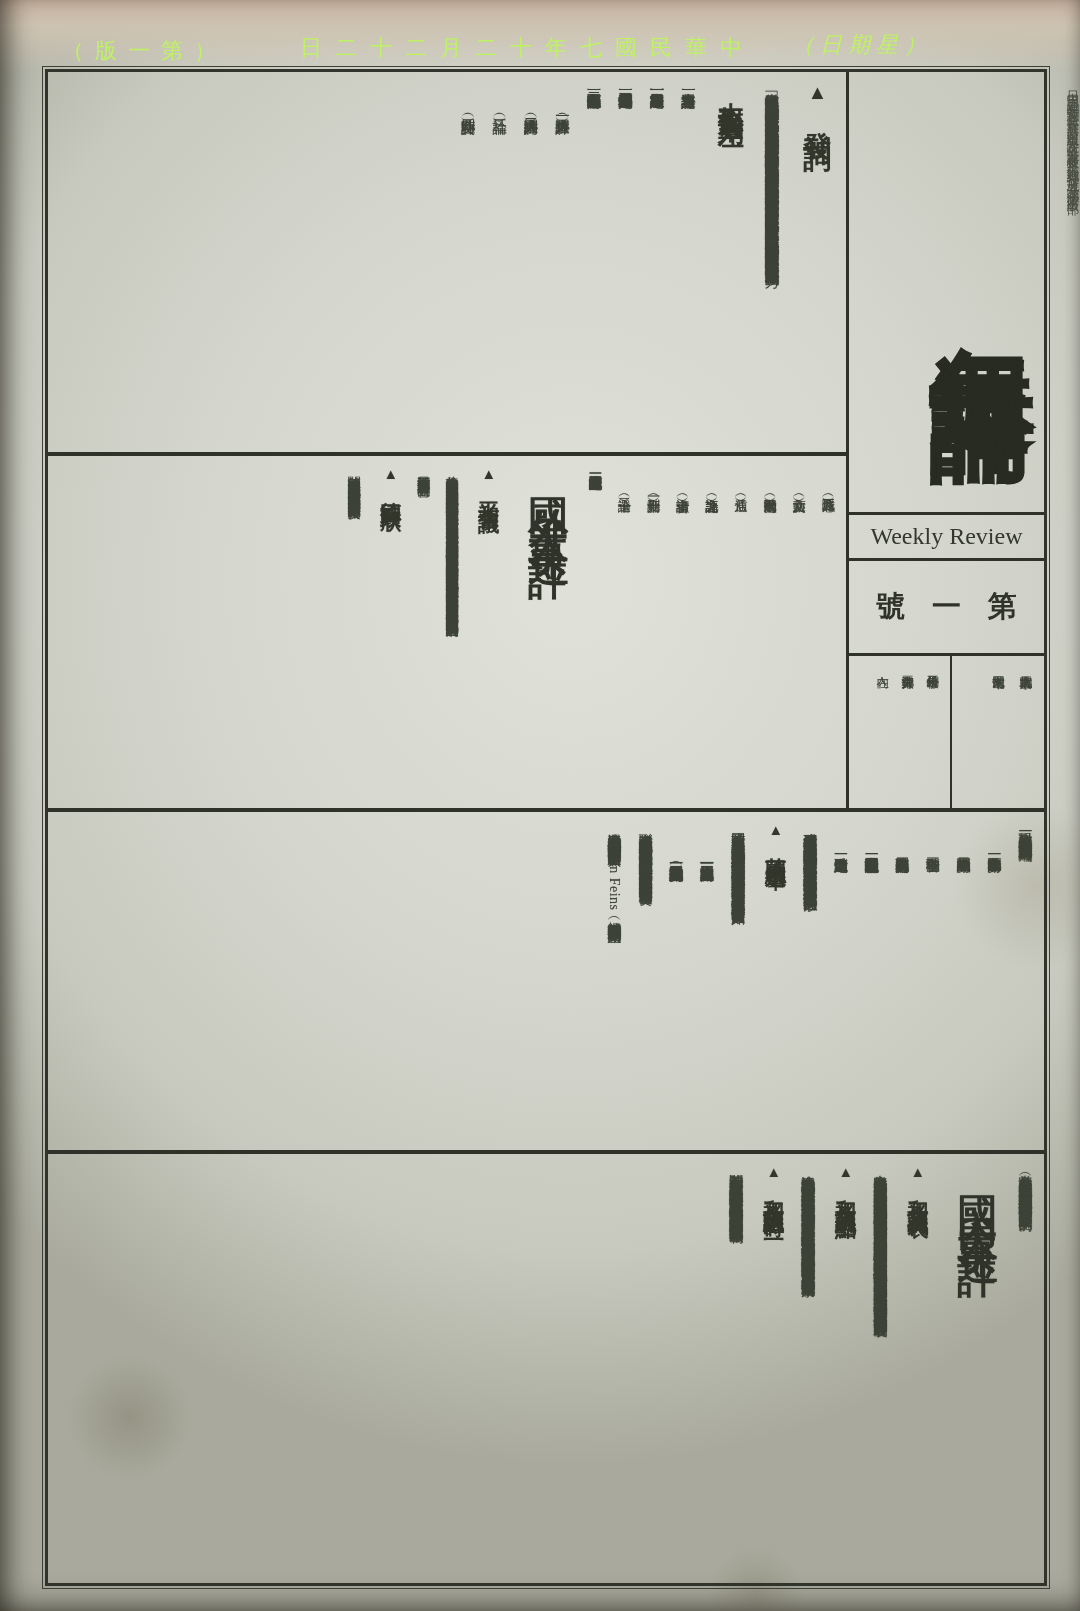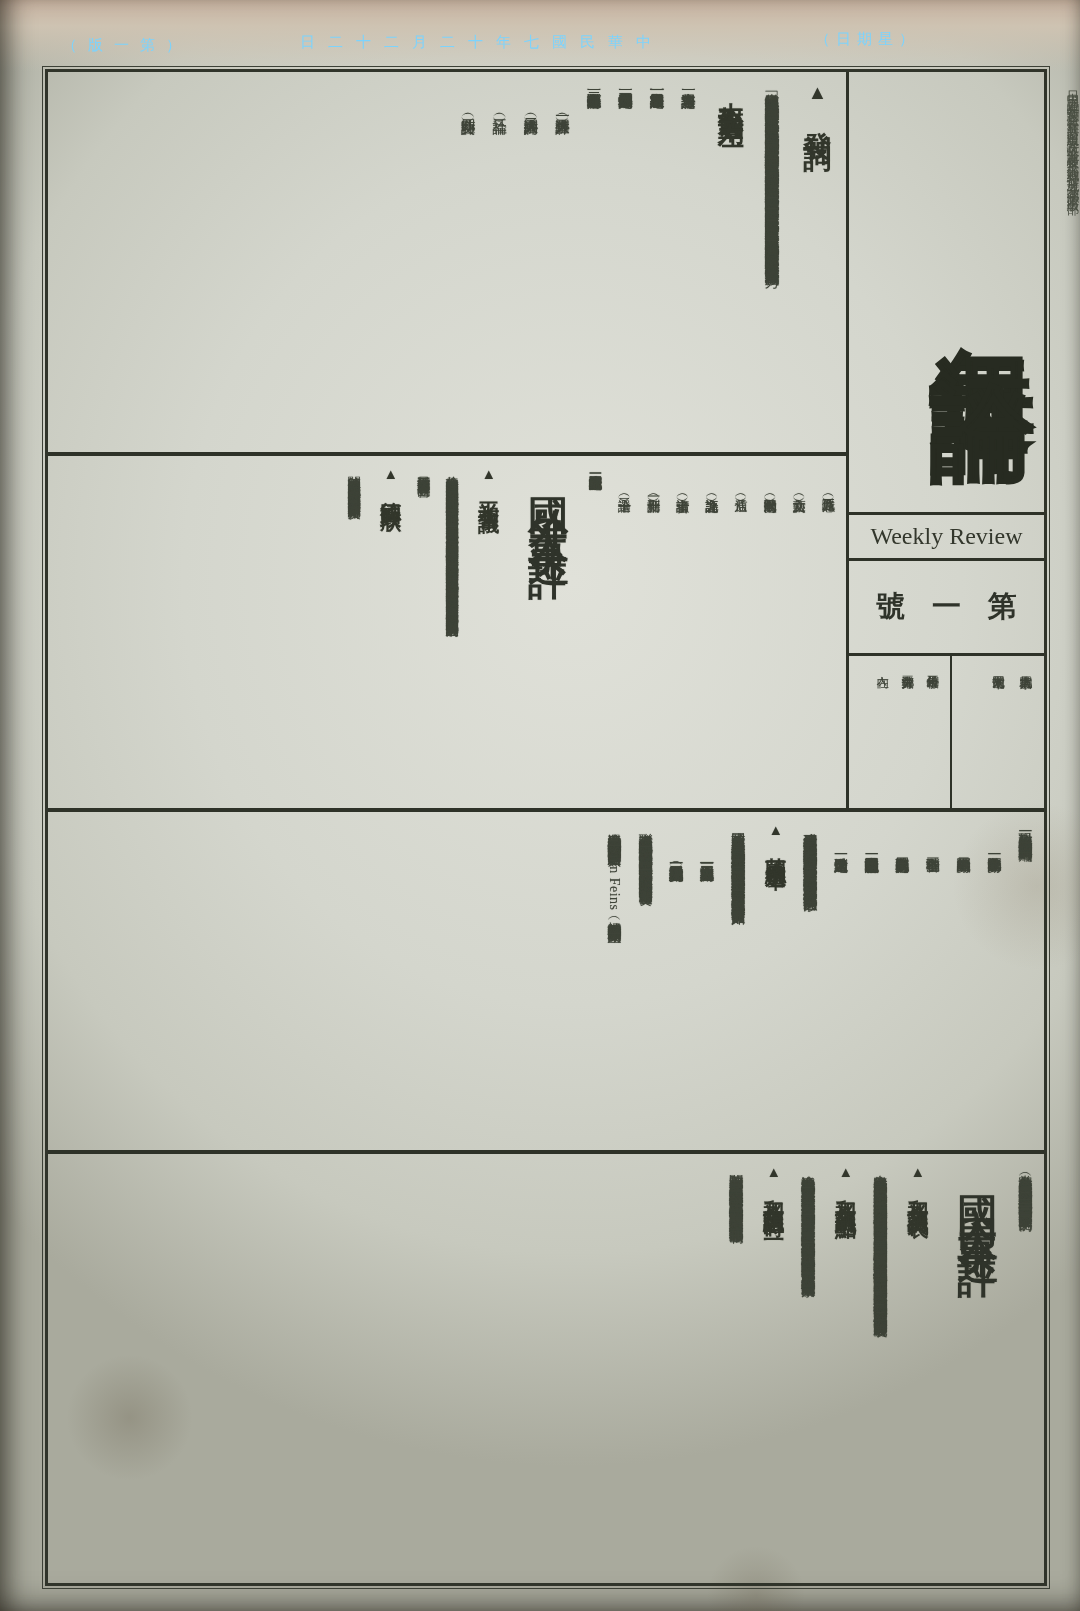--- a/index.html
+++ b/index.html
@@ -10,24 +10,24 @@
       linear-gradient(180deg,#c7b2a0 0px,#cec3b2 26px,rgba(0,0,0,0) 72px),
       radial-gradient(ellipse 75% 55% at 53% 36%,#e0e1d9 0%,#d4d6cd 48%,#c7c9be 76%,#a9aa9d 100%);
     background-color:#cfd1c7;
     box-shadow:inset 22px 0 26px -14px rgba(25,22,14,.6),
                inset -8px 0 16px -8px rgba(25,22,14,.35),
                inset 0 -20px 30px -16px rgba(25,22,14,.55);}
   .paper:after{content:"";position:absolute;inset:0;
     background:radial-gradient(circle 90px at 12% 88%,rgba(90,80,60,.25),rgba(0,0,0,0) 70%),
                radial-gradient(circle 120px at 96% 55%,rgba(120,105,80,.18),rgba(0,0,0,0) 70%),
                radial-gradient(circle 70px at 70% 99%,rgba(90,80,60,.2),rgba(0,0,0,0) 70%);}
-  .toplabel{position:absolute;font-size:15px;color:#7dd3fc;white-space:nowrap;}
+  .toplabel{position:absolute;font-size:22px;color:#bef264;white-space:nowrap;}
   .lbl-page{left:62px;top:36px;letter-spacing:11px;}
   .lbl-date{left:300px;top:33px;letter-spacing:13px;font-family:Liberation Mono, monospace;}
-  .lbl-week{right:160px;top:30px;letter-spacing:6px;}
+  .lbl-week{right:148px;top:30px;letter-spacing:6px;font-style:italic;}
   .edge-strip{position:absolute;right:0;top:80px;width:27px;height:1480px;overflow:hidden;
     writing-mode:vertical-rl;font-size:12.5px;letter-spacing:2.5px;line-height:1.25;color:#4a4f43;}
   .frame{position:absolute;left:42px;top:66px;right:30px;bottom:22px;
     border:1px solid #3c4036;padding:2px;}
   .frame-inner{border:3px solid #30342a;height:100%;box-sizing:border-box;
     display:flex;flex-direction:column;overflow:hidden;}
   .row1{display:flex;height:736px;border-bottom:4px solid #2e3228;min-height:0;}
   .band12{flex:1;display:flex;flex-direction:column;min-width:0;}
   .band{writing-mode:vertical-rl;overflow:hidden;padding:10px 8px;box-sizing:border-box;
     text-shadow:0 0 1px rgba(62,67,56,.3);}

